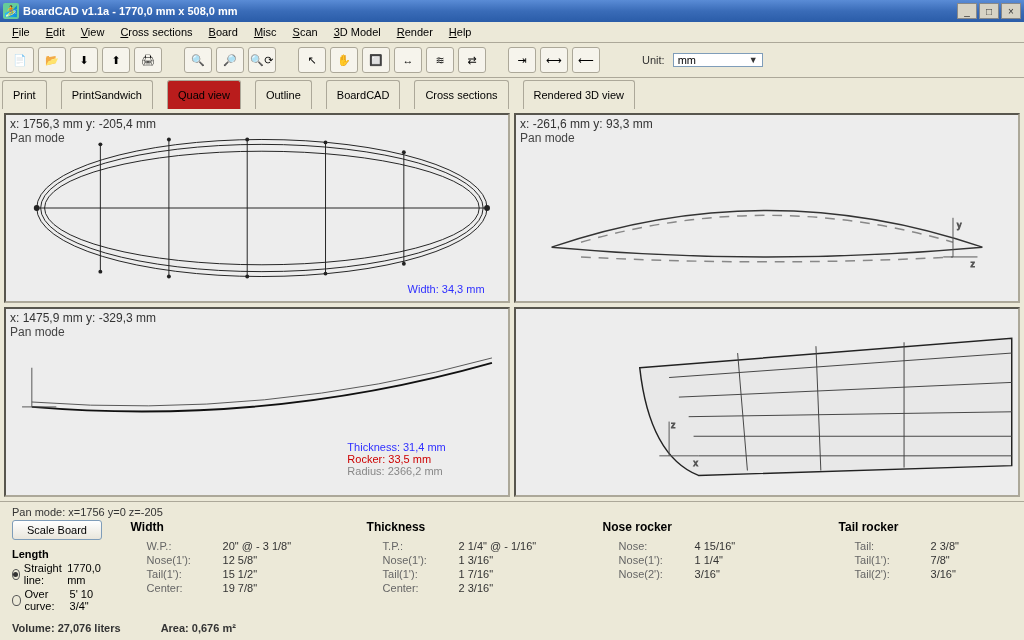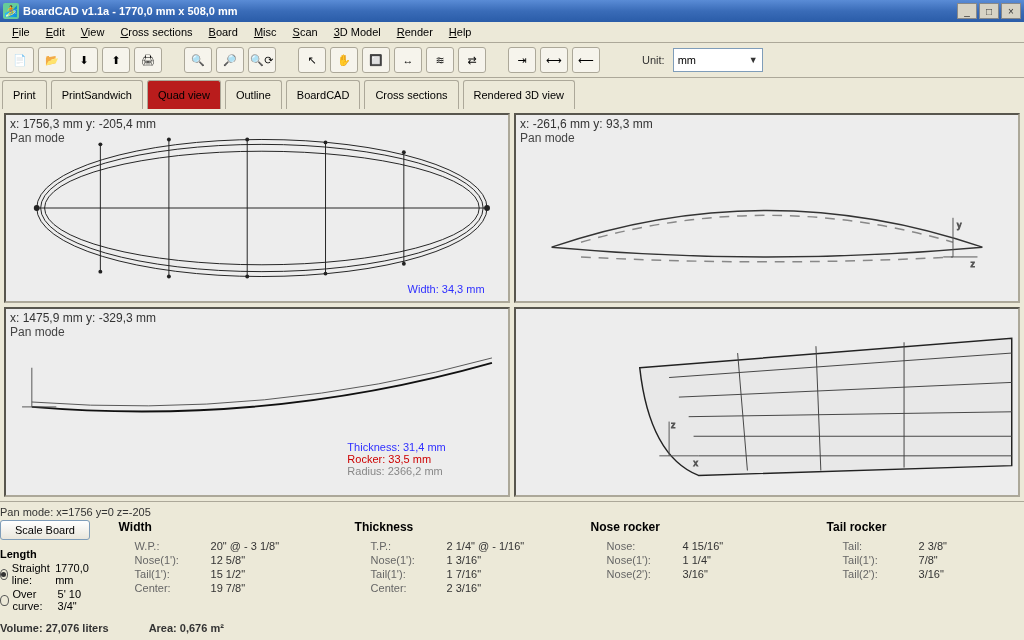--- a/index.html
+++ b/index.html
@@ -61,39 +61,39 @@
     width: 28px; height: 26px;
     border: 1px solid #aca899;
     background: #f6f4ec;
     border-radius: 3px;
     display:flex;align-items:center;justify-content:center;
   }
   .tb-gap { width: 14px; }
   .unit-label { margin-left: 6px; color: #333; padding-left: 32px; }
   .unit-select {
     margin-left: 4px;
-    height: 24px; width: 90px;
+    height: 14px; width: 90px;
     border: 1px solid #7f9db9;
     background: #fff;
     display:flex;align-items:center;justify-content:space-between;
     padding: 0 4px;
   }
   .unit-select .chev { color:#333; font-size:9px; }
   
   .tabstrip {
     display:flex;
     background:#ece9d8;
     padding: 2px 2px 0 2px;
   }
   .tab {
     padding: 8px 10px;
     border: 1px solid #aca899;
     border-bottom: none;
     background: #ece9d8;
-    margin-right: 4px;
+    margin-right: 14px;
     border-radius: 3px 3px 0 0;
   }
   .tab.active { background: #b91c1c; }
   
   .quad-wrap {
     display:grid;
     grid-template-columns: 1fr 1fr;
     grid-template-rows: 190px 190px;
     gap: 4px;
     padding: 4px;
@@ -113,21 +113,21 @@
   .pane-info .mode { color:#444; }
   .overlay-text-blue  { color:#3030ff; }
   .overlay-text-red   { color:#c00; }
   .overlay-text-gray  { color:#888; }
   .pane .overlay-stack { position:absolute; left:45%; font-size: 11px; }
   
   .data-panel {
     flex: 1;
     background:#ece9d8;
     border-top: 1px solid #aca899;
-    padding: 4px 0;
+    padding: 4px 12px;
     display:flex;
     flex-direction:column;
   }
   .panstatus { color:#333; margin-bottom:2px;}
   .lower-row { display:flex; align-items:flex-start; gap: 28px; }
   .left-controls { width: 150px; }
   .btn {
     border: 1px solid #7f9db9;
     background: linear-gradient(#fff,#e9e6dc);
     padding: 3px 14px;

